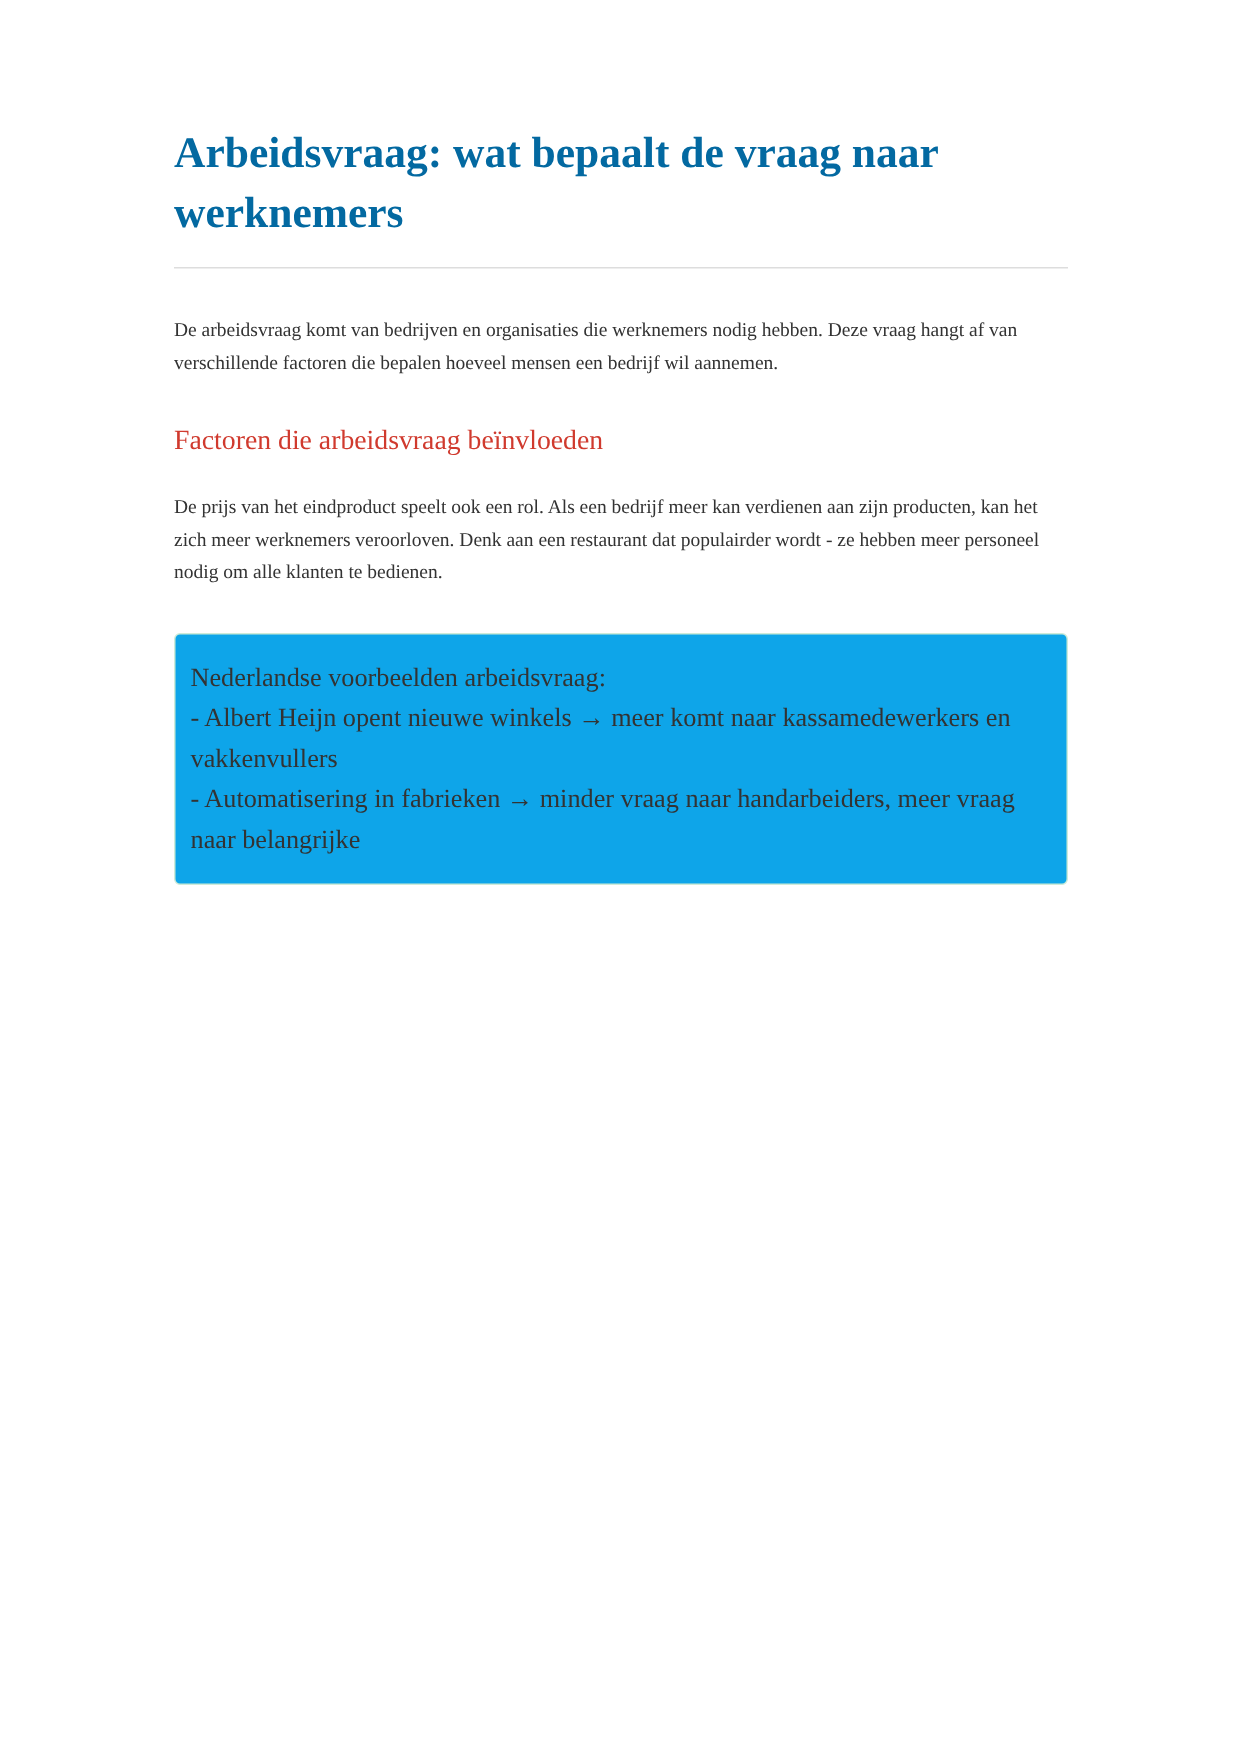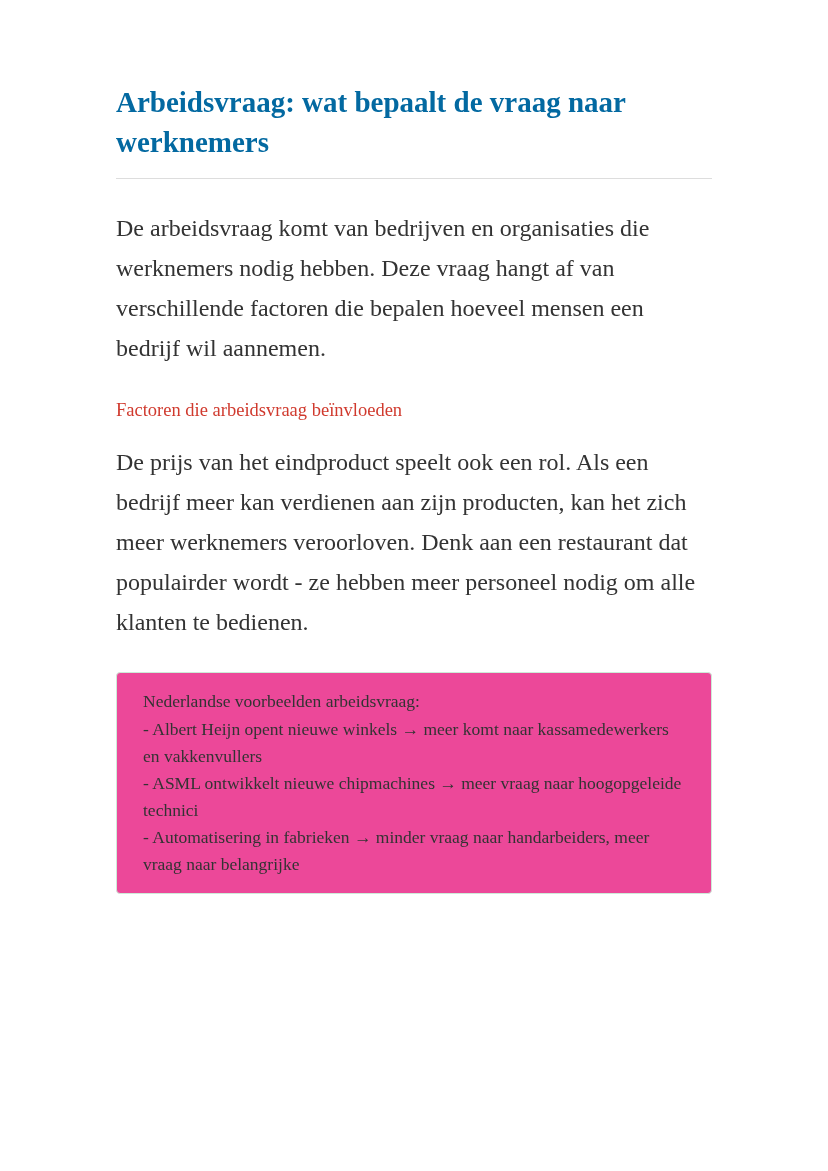--- a/index.html
+++ b/index.html
@@ -26,35 +26,35 @@
     line-height: 1.38;
     font-weight: 700;
     margin: 0 0 16px 0;
   }
   .title-divider {
     border: none;
     border-top: 1px solid #dddddd;
     margin: 0 0 30px 0;
   }
   .body-paragraph {
-    font-size: 24px;
+    font-size: 13px;
     line-height: 1.66;
     margin: 0 0 24px 0;
   }
   .section-heading {
     color: #d03a2e;
     font-size: 18.5px;
     font-weight: 400;
     margin: 32px 0 22px 0;
   }
   .callout {
-    background: #ec4899;
+    background: #0ea5e9;
     border: 1px solid #cdebd8;
     border-radius: 4px;
-    padding: 15px 26px;
+    padding: 15px 10px;
     margin: 30px 0 34px 0;
   }
   .callout-line {
     font-size: 17.5px;
     line-height: 1.55;
   }
 </style>
 </head>
 <body>
 
@@ -68,18 +68,17 @@
 
   <h2 class="section-heading">Factoren die arbeidsvraag beïnvloeden</h2>
 
 
   <p class="body-paragraph">De prijs van het eindproduct speelt ook een rol. Als een bedrijf meer kan verdienen aan zijn producten, kan het zich meer werknemers veroorloven. Denk aan een restaurant dat populairder wordt - ze hebben meer personeel nodig om alle klanten te bedienen.</p>
 
 
   <div class="callout">
     <div class="callout-line">Nederlandse voorbeelden arbeidsvraag:</div>
     <div class="callout-line">- Albert Heijn opent nieuwe winkels → meer komt naar kassamedewerkers en vakkenvullers</div>
-    <div class="callout-line">- ASML ontwikkelt nieuwe chipmachines → meer vraag naar hoogopgeleide technici</div>
     <div class="callout-line">- Automatisering in fabrieken → minder vraag naar handarbeiders, meer vraag naar belangrijke</div>
   </div>
 
 
 </div>
 
 </body></html>

